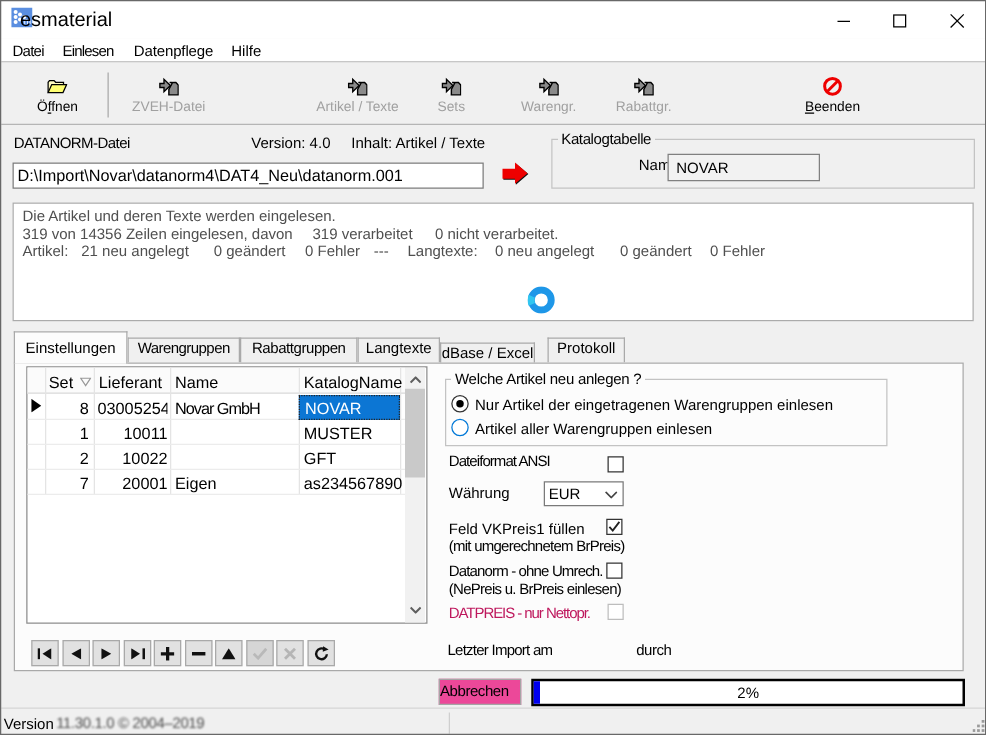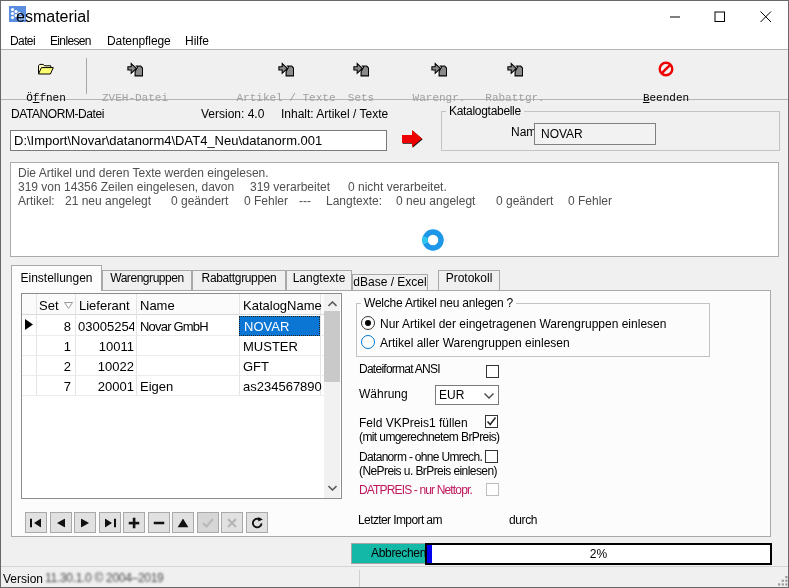--- a/index.html
+++ b/index.html
@@ -11,21 +11,21 @@
   #frame{position:absolute;left:0;top:0;width:789px;height:588px;
        border:1px solid #686868;z-index:99;pointer-events:none;}
   .abs{position:absolute;}
   
   #titlebar{position:absolute;left:1px;top:1px;width:787px;height:30px;background:#fff;}
   #menubar{position:absolute;left:1px;top:31px;width:787px;height:19px;background:#fff;border-bottom:1px solid #b5b5b5;}
   .menuitem{position:absolute;top:3px;font-size:12px;color:#000;}
   
   #toolbar{position:absolute;left:1px;top:50px;width:787px;height:50px;background:#f0f0f0;border-bottom:1px solid #b5b5b5;}
   .tbtn{position:absolute;top:8px;width:76px;height:40px;text-align:center;}
-  .tbtn .lbl{position:absolute;top:34px;left:50%;transform:translateX(-50%);font-size:11px;white-space:nowrap;font-family:Liberation Mono, monospace;}
+  .tbtn .lbl{position:absolute;top:22px;left:50%;transform:translateX(-50%);font-size:11px;white-space:nowrap;}
   .tbtn svg{position:absolute;top:3px;left:50%;margin-left:-8px;}
   .dis{color:#a0a0a0;}
   
   .inputbox{position:absolute;background:#fff;border:1px solid #7a7a7a;}
   fieldset{position:absolute;border:1px solid #c3c3c3;border-radius:0;margin:0;padding:0;}
   fieldset legend{font-size:12px;margin-left:4px;padding:0 3px;}
   
   .tab{position:absolute;border:1px solid #a9a9a9;background:#f0f0f0;font-size:12px;
        text-align:center;border-bottom:none;}
   #pane{position:absolute;left:11px;top:290px;width:760px;height:247px;background:#fcfcfc;border:1px solid #a9a9a9;}
@@ -310,21 +310,21 @@
   </div>
   <div class="txt" style="left:359px;top:430px;letter-spacing:-0.6px">(mit umgerechnetem BrPreis)</div>
   <div class="txt" style="left:359px;top:450px;letter-spacing:-0.68px">Datanorm - ohne Umrech.</div>
   <div class="cb" style="left:485px;top:450px"></div>
   <div class="txt" style="left:359px;top:464px;letter-spacing:-0.58px">(NePreis u. BrPreis einlesen)</div>
   <div class="txt" style="left:359px;top:483px;color:#be185d;letter-spacing:-0.85px">DATPREIS - nur Nettopr.</div>
   <div class="cb" style="left:486px;top:483px;border-color:#bdbdbd"></div>
   <div class="txt" style="left:358px;top:513px;letter-spacing:-0.6px">Letzter Import am</div>
   <div class="txt" style="left:509px;top:513px;letter-spacing:-0.4px">durch</div>
 
-  <div class="abs" style="left:351px;top:543px;width:76px;height:21px;background:#14b8a6;border:1px solid #a5a5a5;text-align:right;line-height:19px;letter-spacing:-0.35px">Abbrechen</div>
+  <div class="abs" style="left:351px;top:543px;width:66px;height:21px;background:#ec4899;border:1px solid #a5a5a5;text-align:left;line-height:19px;letter-spacing:-0.35px">Abbrechen</div>
   <div class="abs" style="left:425px;top:543px;width:347px;height:22px;background:#fff;border:2px solid #000">
     <div class="abs" style="left:0px;top:0;width:5px;height:18px;background:#0000ee"></div>
     <div class="abs" style="left:0;top:2px;width:343px;text-align:center">2%</div>
   </div>
 
   <div class="abs" style="left:1px;top:566px;width:787px;height:21px;background:#f0f0f0;border-top:1px solid #d5d5d5">
     <div class="txt" style="left:2px;top:5px">Version</div>
     <div class="txt" style="left:44px;top:4px;color:#4a4a4a;filter:blur(1.05px);letter-spacing:-0.3px">11.30.1.0 © 2004–2019</div>
     <div class="abs" style="left:358px;top:3px;width:1px;height:17px;background:#cfcfcf"></div>
     <svg class="abs" style="left:777px;top:9px" width="11" height="11" viewBox="0 0 12 12">

